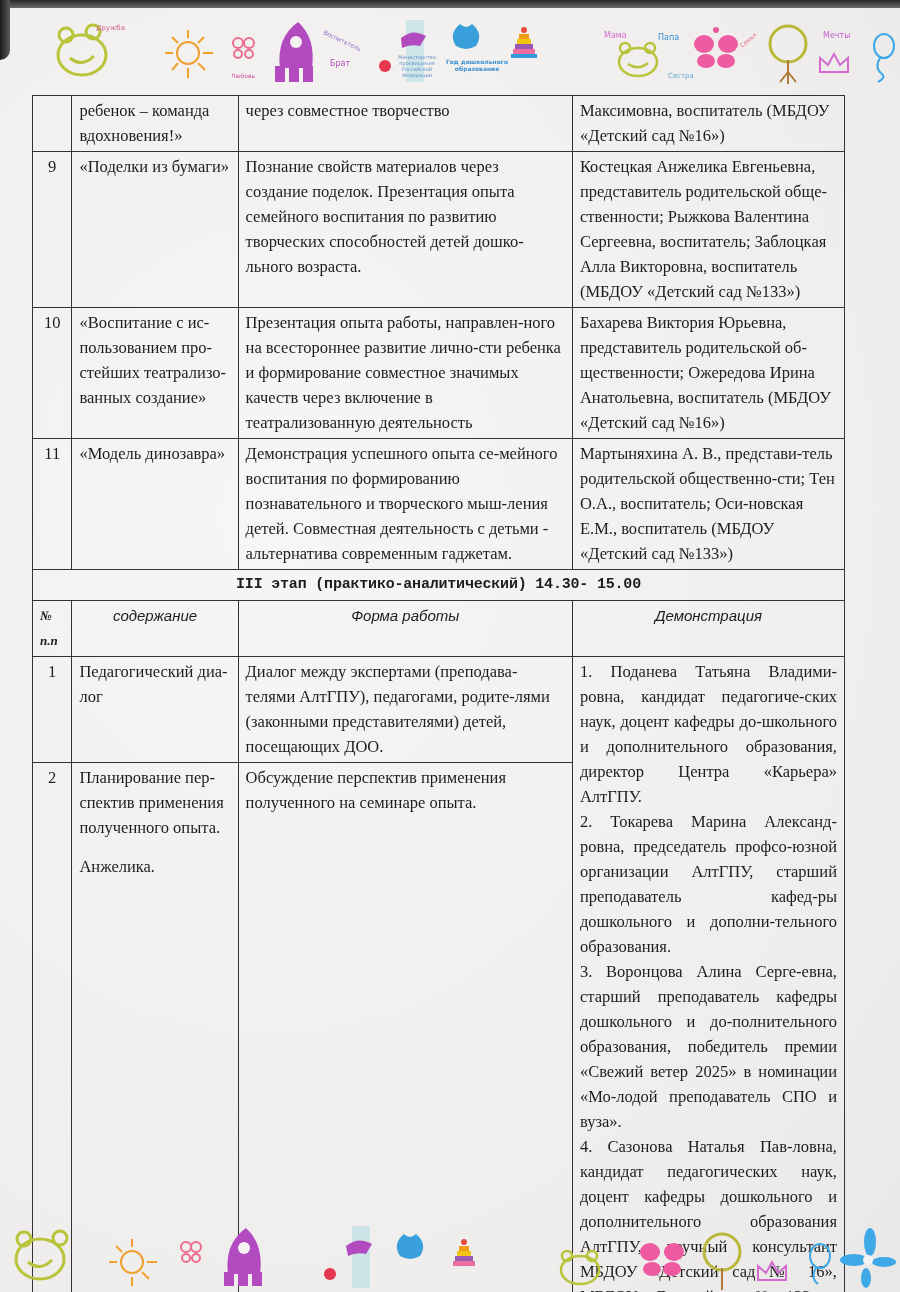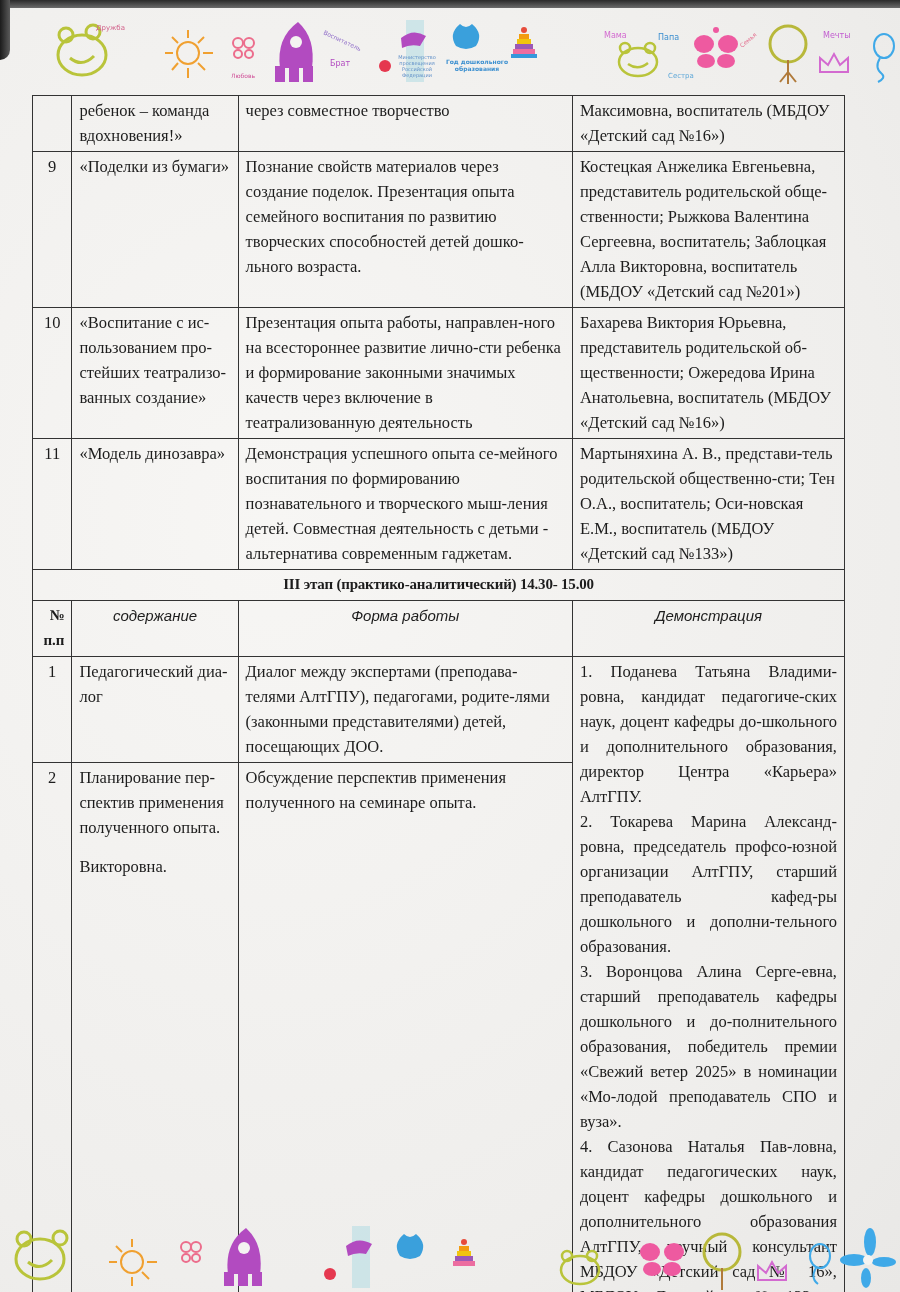--- a/index.html
+++ b/index.html
@@ -43,25 +43,25 @@
   table.prog td {
     border:1.3px solid #333; vertical-align:top; padding:2px 7px 3px 7px;
   }
   .c-num { width:38px; text-align:center; }
   .c-title { width:160px; }
   .c-form { width:322px; }
   .c-resp { width:262px; }
   td.num { text-align:center; padding-left:2px; padding-right:2px; }
   td.justify { text-align:justify; }
   td.stage {
-    text-align:center; font-weight:bold; font-family:Liberation Serif, serif;
+    text-align:center; font-weight:bold; font-family:Liberation Mono, monospace;
     font-size:15px; padding:5px 0 5px 0; letter-spacing:-0.2px;
   }
   td.hdr { text-align:center; font-family:"Liberation Sans", sans-serif; font-size:15px; padding:7px 2px;font-style:italic; }
-  td.hdr-num { font-size:15px; font-weight:bold; font-family:"Liberation Serif", serif; padding:7px 0; text-align:right; }
+  td.hdr-num { font-size:13px; font-weight:bold; font-family:"Liberation Serif", serif; padding:7px 0; text-align:left;font-style:italic; }
   .resp-item { display:block; text-align:justify; }
   .reflection { display:block; margin-top:14px; }
 </style>
 </head>
 <body>
 
 <div class="page">
   <div class="scan-edge"></div>
   <div class="scan-edge-left"></div>
 
@@ -171,26 +171,26 @@
         <tr>
       <td class="num"></td>
       <td style="height:38px;">ребенок – команда вдохновения!»</td>
       <td>через совместное творчество</td>
       <td>Максимовна, воспитатель (МБДОУ «Детский сад №16»)</td>
     </tr>
     <tr>
       <td class="num">9</td>
       <td>«Поделки из бумаги»</td>
       <td>Познание свойств материалов через создание поделок. Презентация опыта семейного воспитания по развитию творческих способностей детей дошко-льного возраста.</td>
-      <td>Костецкая Анжелика Евгеньевна, представитель родительской обще-ственности; Рыжкова Валентина Сергеевна, воспитатель; Заблоцкая Алла Викторовна, воспитатель (МБДОУ «Детский сад №201»)</td>
+      <td>Костецкая Анжелика Евгеньевна, представитель родительской обще-ственности; Рыжкова Валентина Сергеевна, воспитатель; Заблоцкая Алла Викторовна, воспитатель (МБДОУ «Детский сад №133»)</td>
     </tr>
     <tr>
       <td class="num">10</td>
       <td>«Воспитание с ис-пользованием про-стейших театрализо-ванных создание»</td>
-      <td>Презентация опыта работы, направлен-ного на всестороннее развитие лично-сти ребенка и формирование законными значимых качеств через включение в театрализованную деятельность</td>
+      <td>Презентация опыта работы, направлен-ного на всестороннее развитие лично-сти ребенка и формирование совместное значимых качеств через включение в театрализованную деятельность</td>
       <td>Бахарева Виктория Юрьевна, представитель родительской об-щественности; Ожередова Ирина Анатольевна, воспитатель (МБДОУ «Детский сад №16»)</td>
     </tr>
     <tr>
       <td class="num">11</td>
       <td>«Модель динозавра»</td>
       <td>Демонстрация успешного опыта се-мейного воспитания по формированию познавательного и творческого мыш-ления детей. Совместная деятельность с детьми - альтернатива современным гаджетам.</td>
       <td>Мартыняхина А. В., представи-тель родительской общественно-сти; Тен О.А., воспитатель; Оси-новская Е.М., воспитатель (МБДОУ «Детский сад №133»)</td>
     </tr>
     <tr>
       <td colspan="4" class="stage">III этап (практико-аналитический) 14.30- 15.00</td>
@@ -209,21 +209,21 @@
         <span class="resp-item">1. Поданева Татьяна Владими-ровна, кандидат педагогиче-ских наук, доцент кафедры до-школьного и дополнительного образования, директор Центра «Карьера» АлтГПУ.</span>
         <span class="resp-item">2. Токарева Марина Александ-ровна, председатель профсо-юзной организации АлтГПУ, старший преподаватель кафед-ры дошкольного и дополни-тельного образования.</span>
         <span class="resp-item">3. Воронцова Алина Серге-евна, старший преподаватель кафедры дошкольного и до-полнительного образования, победитель премии «Свежий ветер 2025» в номинации «Мо-лодой преподаватель СПО и вуза».</span>
         <span class="resp-item">4. Сазонова Наталья Пав-ловна, кандидат педагогических наук, доцент кафедры дошкольного и дополнительного образования АлтГПУ, научный консультант МБДОУ «Детский сад № 16», МБДОУ «Детский сад № 133» г. Барнаула Алтайского края.</span>
       </td>
     </tr>
     <tr>
       <td class="num">2</td>
       <td>
         <span>Планирование пер-спектив применения полученного опыта.</span>
-        <span class="reflection">Викторовна.</span>
+        <span class="reflection">Анжелика.</span>
       </td>
       <td>Обсуждение перспектив применения полученного на семинаре опыта.</td>
     </tr>
   </tbody>
     </table>
 
   <div class="banner bottom">
     <svg width="900" height="80">
       <g fill="none" stroke="#b9c43a" stroke-width="3">
         <ellipse cx="40" cy="47" rx="24" ry="20"></ellipse>

